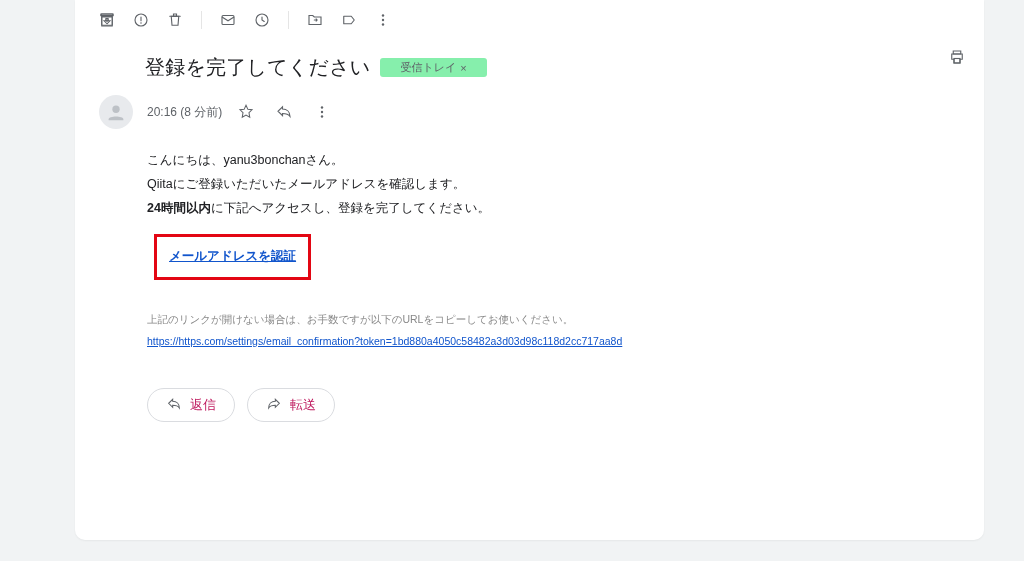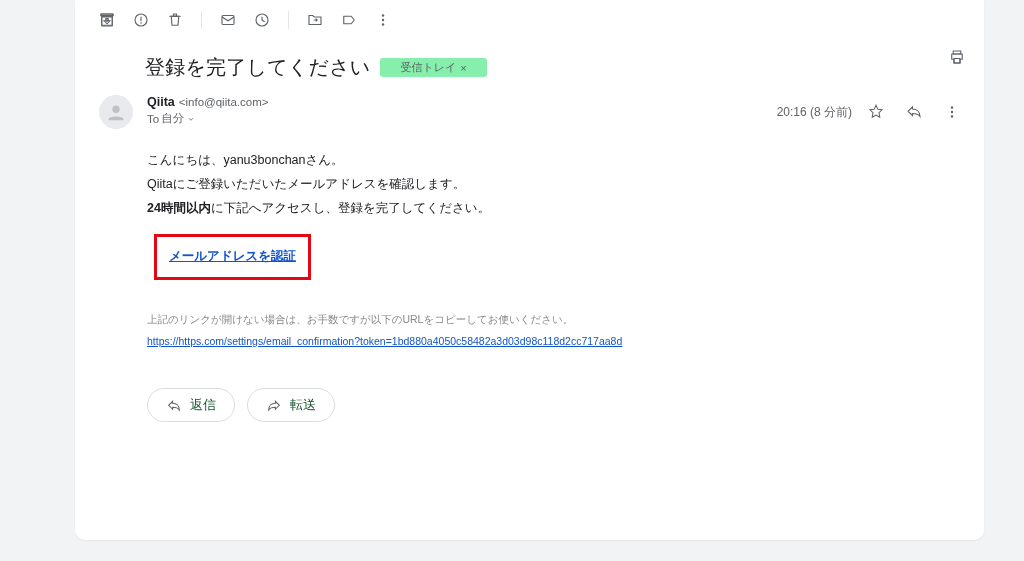--- a/index.html
+++ b/index.html
@@ -123,26 +123,26 @@
       color:#1155cc;
       text-decoration: underline;
       word-break: break-all;
     }
 
     .reply-row {
       display:flex; gap:12px;
       padding: 34px 0 0 72px;
     }
     .pill-btn {
-      display:inline-flex; align-items:flex-end; gap:8px;
+      display:inline-flex; align-items:flex-start; gap:8px;
       border:1px solid #dadce0;
       border-radius: 18px;
       padding: 7px 18px;
       font-size:13px;
-      color:#14532d;
+      color:#be185d;
       cursor:pointer;
       background:#fff;
     }
     .pill-btn .ic { width:16px; height:16px; }
   </style>
 </head>
 <body>
 
 <div class="email-pane">
 
@@ -218,33 +218,20 @@
         <rect x="8" y="14" width="8" height="6" fill="none" stroke="currentColor" stroke-width="1.5"></rect>
       </svg>
   </div>
 
   <div class="sender-row">
     <div class="avatar">
       <svg viewBox="0 0 24 24">
           <circle cx="12" cy="9" r="4"></circle>
           <path d="M4 20c0-4 16-4 16 0v1H4v-1z"></path>
         </svg>
-    </div>
-    <div class="sender-meta">
-      <div class="sender-top">
-        <span class="sender-name">Qiita</span>
-        <span class="sender-email">&lt;info@qiita.com&gt;</span>
-      </div>
-      <div class="sender-to">
-        <span>To</span>
-        <span>自分</span>
-        <svg width="10" height="10" viewBox="0 0 24 24">
-            <path d="M7 10l5 5 5-5" fill="none" stroke="#5f6368" stroke-width="2"></path>
-          </svg>
-      </div>
     </div>
     <div class="sender-actions">
       <span class="time-txt">20:16 (8 分前)</span>
       <div class="act-btn">
         <svg class="icon-svg" viewBox="0 0 24 24">
             <path d="M12 3l2.5 5.5L20 9l-4 4 1 6-5-3-5 3 1-6-4-4 5.5-.5L12 3z" fill="none" stroke="currentColor" stroke-width="1.4"></path>
           </svg>
       </div>
       <div class="act-btn">
         <svg class="icon-svg" viewBox="0 0 24 24">

